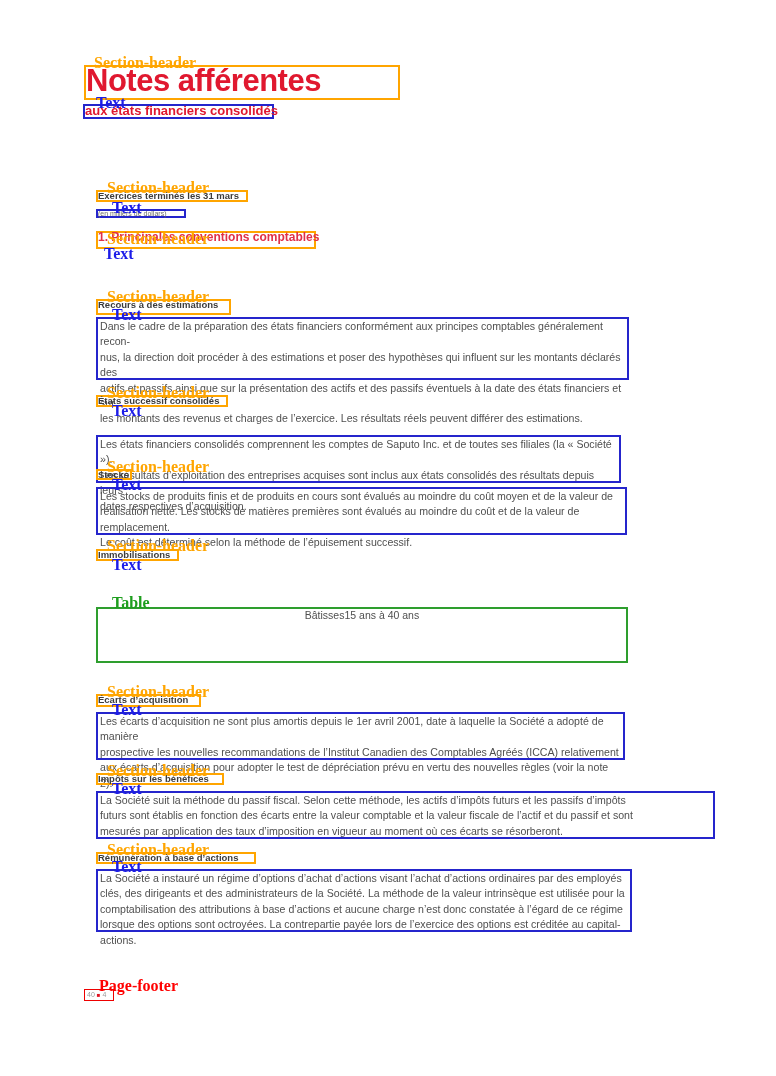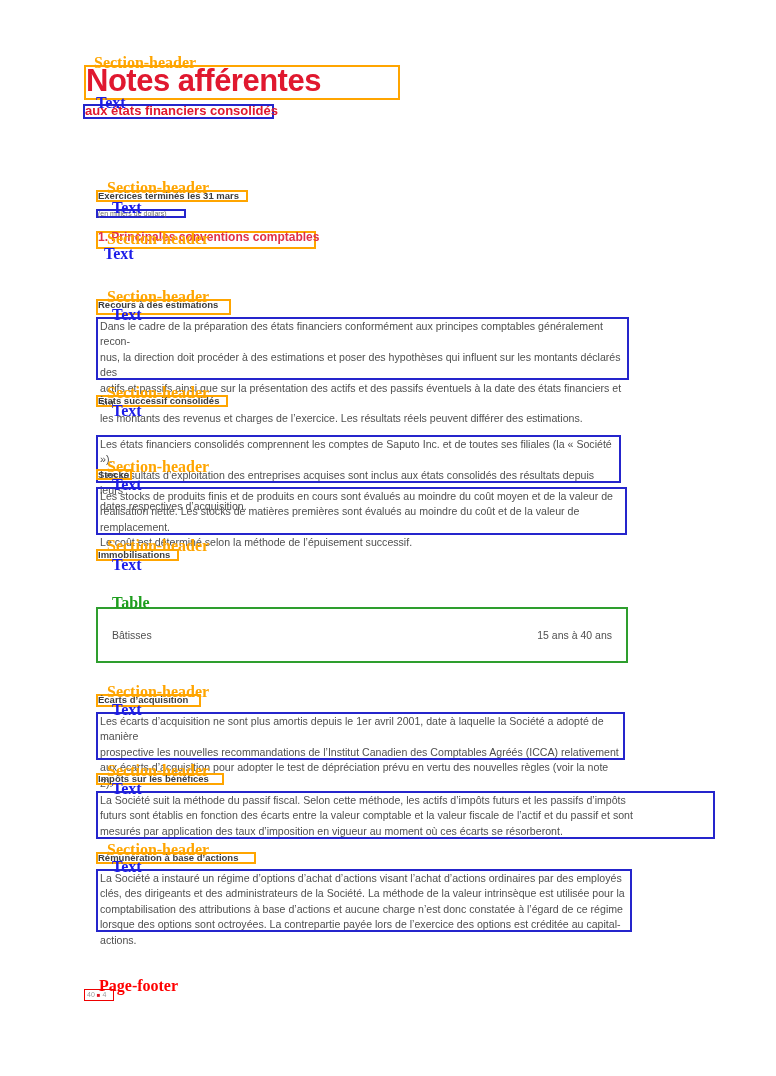--- a/index.html
+++ b/index.html
@@ -22,21 +22,21 @@
   .box-text{border:2px solid #2525CC;}
   .box-table{border:2px solid #2E9E2E;}
   .box-footer{border:1px solid #EE0000;}
   
   .doc-title{font-size:31px;font-weight:bold;color:#E0182F;line-height:29px;margin-top:-1px;white-space:nowrap;letter-spacing:-0.5px;}
   .doc-subtitle{font-size:13px;font-weight:bold;color:#E0182F;line-height:10px;white-space:nowrap;}
   .h-small{font-size:9.5px;font-weight:bold;color:#3d3d3d;line-height:8px;white-space:nowrap;}
   .units{font-size:7px;color:#6a6a6a;line-height:5px;white-space:nowrap;}
   .note1-h{font-size:12px;font-weight:bold;color:#E03048;line-height:9px;white-space:nowrap;}
   .para{font-size:10.6px;color:#4f4f4f;line-height:15.4px;white-space:pre-line;padding:0 2px;}
-  .tbl{display:flex;flex-direction:column;justify-content:space-evenly;height:100%;padding:0 14px;font-size:10.5px;color:#4f4f4f;}
+  .tbl{display:flex;flex-direction:row;justify-content:space-evenly;height:100%;padding:0 14px;font-size:10.5px;color:#4f4f4f;}
   .tbl-row{display:flex;justify-content:space-between;align-items:baseline;}
   .tbl-item{text-align:left;}
   .tbl-dur{text-align:right;}
   .footer-text{display:flex;align-items:center;gap:2px;padding-left:2px;font-size:7px;line-height:9px;color:#9a9a9a;white-space:nowrap;}
   .footer-sep{color:#E01020;font-size:6px;line-height:6px;}
 </style>
 </head>
 <body>
 
 <div class="page">

